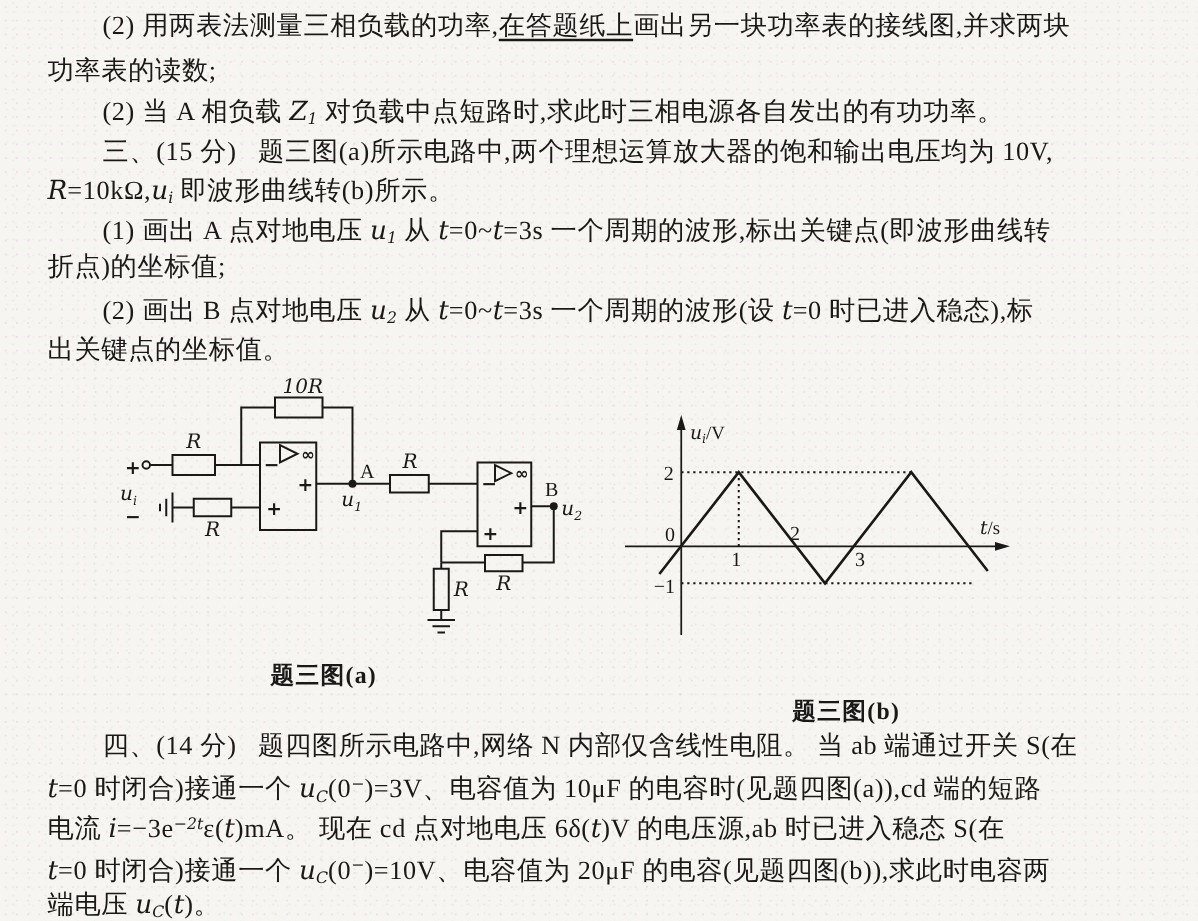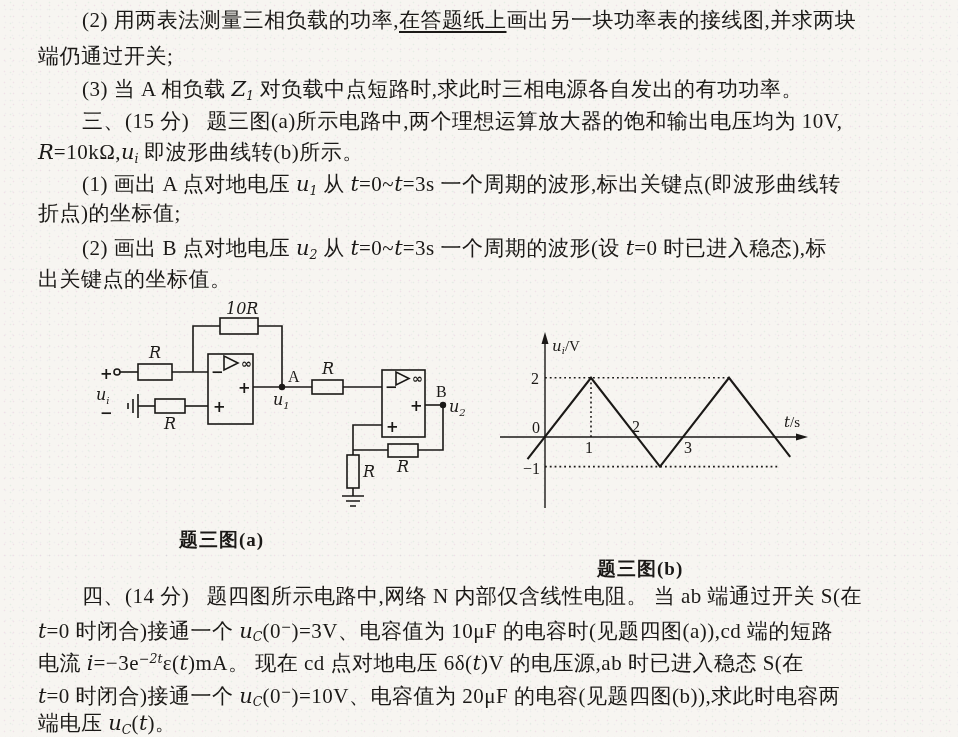--- a/index.html
+++ b/index.html
@@ -22,21 +22,21 @@
     white-space:pre;
     letter-spacing:.5px;
   }
   .seg-u{text-decoration:underline;text-decoration-thickness:2px;text-underline-offset:4px;}
   .seg-i{font-family:"DejaVu Serif",serif;font-style:italic;letter-spacing:0;}
   .seg-sub{font-family:"DejaVu Serif",serif;font-style:italic;font-size:.6em;vertical-align:-.28em;letter-spacing:0;}
   .seg-sup{font-family:"DejaVu Serif",serif;font-style:italic;font-size:.6em;vertical-align:.55em;letter-spacing:0;}
   .fig{position:absolute;}
   .caption{
     position:absolute;font-size:19px;letter-spacing:1px;
-    width:160px;text-align:left;font-weight:600;
+    width:160px;text-align:center;font-weight:600;
   }
   svg{display:block;}
   .wire{stroke:#1b1917;stroke-width:1.6;fill:none;}
   .thick{stroke:#1b1917;stroke-width:2.1;fill:none;}
   .box{stroke:#1b1917;stroke-width:1.6;fill:none;}
   .dot{fill:#1b1917;}
   .axis{stroke:#1b1917;stroke-width:1.4;fill:none;}
   .dotted{stroke:#1b1917;stroke-width:1.6;fill:none;stroke-dasharray:1.8 3;}
   text{fill:#1b1917;}
   .t-it{font-family:"DejaVu Serif",serif;font-style:italic;font-size:15px;}
@@ -44,22 +44,22 @@
   .t-sm{font-family:"DejaVu Serif",serif;font-style:italic;font-size:10px;}
   .t-up{font-family:"Liberation Serif",serif;font-size:15px;}
   .t-sign{font-family:"DejaVu Sans",sans-serif;font-size:15px;font-weight:bold;}
   .t-inf{font-family:"DejaVu Sans",sans-serif;font-size:13px;font-weight:bold;}
   .t-num{font-family:"Liberation Serif",serif;font-size:16px;}
 </style>
 </head>
 <body>
 
 <div class="line" style="left:82px;top:8px"><span>(2) 用两表法测量三相负载的功率,</span><span class="seg-u">在答题纸上</span><span>画出另一块功率表的接线图,并求两块</span></div>
-<div class="line" style="left:38px;top:44px"><span>端仍通过开关;</span></div>
-<div class="line" style="left:82px;top:77px"><span>(3) 当 A 相负载 </span><span class="seg-i">Z</span><span class="seg-sub">1</span><span> 对负载中点短路时,求此时三相电源各自发出的有功功率。</span></div>
+<div class="line" style="left:38px;top:44px"><span>功率表的读数;</span></div>
+<div class="line" style="left:82px;top:77px"><span>(2) 当 A 相负载 </span><span class="seg-i">Z</span><span class="seg-sub">1</span><span> 对负载中点短路时,求此时三相电源各自发出的有功功率。</span></div>
 <div class="line" style="left:82px;top:109px"><span>三、(15 分)   题三图(a)所示电路中,两个理想运算放大器的饱和输出电压均为 10V,</span></div>
 <div class="line" style="left:38px;top:140px"><span class="seg-i">R</span><span>=10kΩ,</span><span class="seg-i">u</span><span class="seg-sub">i</span><span> 即波形曲线转(b)所示。</span></div>
 <div class="line" style="left:82px;top:172px"><span>(1) 画出 A 点对地电压 </span><span class="seg-i">u</span><span class="seg-sub">1</span><span> 从 </span><span class="seg-i">t</span><span>=0~</span><span class="seg-i">t</span><span>=3s 一个周期的波形,标出关键点(即波形曲线转</span></div>
 <div class="line" style="left:38px;top:201px"><span>折点)的坐标值;</span></div>
 <div class="line" style="left:82px;top:236px"><span>(2) 画出 B 点对地电压 </span><span class="seg-i">u</span><span class="seg-sub">2</span><span> 从 </span><span class="seg-i">t</span><span>=0~</span><span class="seg-i">t</span><span>=3s 一个周期的波形(设 </span><span class="seg-i">t</span><span>=0 时已进入稳态),标</span></div>
 <div class="line" style="left:38px;top:267px"><span>出关键点的坐标值。</span></div>
 <div class="line" style="left:82px;top:584px"><span>四、(14 分)   题四图所示电路中,网络 N 内部仅含线性电阻。 当 ab 端通过开关 S(在</span></div>
 <div class="line" style="left:38px;top:614px"><span class="seg-i">t</span><span>=0 时闭合)接通一个 </span><span class="seg-i">u</span><span class="seg-sub">C</span><span>(0</span><span class="seg-sup">−</span><span>)=3V、电容值为 10μF 的电容时(见题四图(a)),cd 端的短路</span></div>
 <div class="line" style="left:38px;top:646px"><span>电流 </span><span class="seg-i">i</span><span>=−3e</span><span class="seg-sup">−2t</span><span>ε(</span><span class="seg-i">t</span><span>)mA。 现在 cd 点对地电压 6δ(</span><span class="seg-i">t</span><span>)V 的电压源,ab 时已进入稳态 S(在</span></div>
 <div class="line" style="left:38px;top:679px"><span class="seg-i">t</span><span>=0 时闭合)接通一个 </span><span class="seg-i">u</span><span class="seg-sub">C</span><span>(0</span><span class="seg-sup">−</span><span>)=10V、电容值为 20μF 的电容(见题四图(b)),求此时电容两</span></div>

